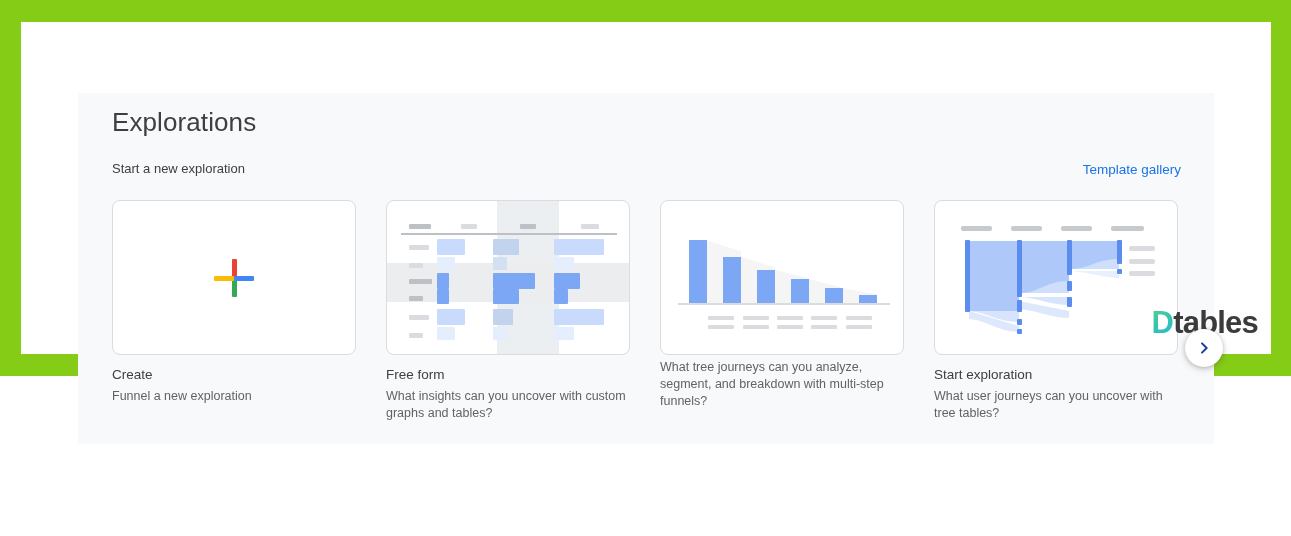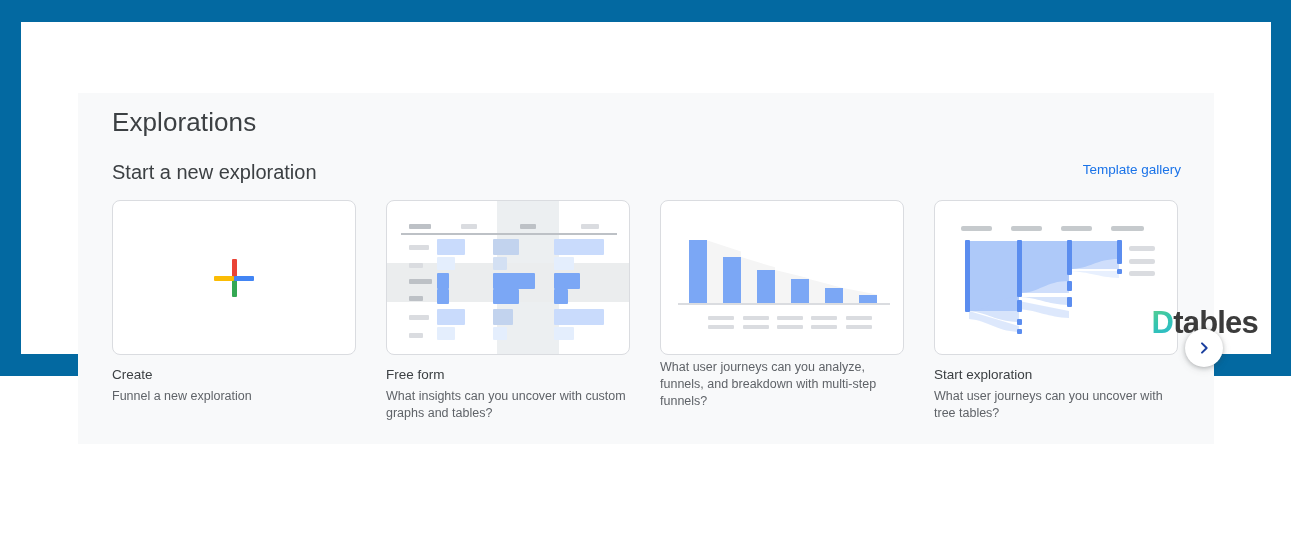--- a/index.html
+++ b/index.html
@@ -9,21 +9,21 @@
     overflow: hidden;
     font-family: "Liberation Sans", sans-serif;
     background: #ffffff;
   }
 
   
   #frame {
     position: absolute;
     left: 0; top: 0;
     width: 1291px; height: 376px;
-    background: #0369a1;
+    background: #84cc16;
     padding: 22px 20px 22px 21px;
   }
   #canvas {
     position: relative;
     width: 100%;
     height: 100%;
     background: #ffffff;
   }
 
   
@@ -39,21 +39,21 @@
     left: 34px; top: 14px;
     font-size: 26px;
     font-weight: 400;
     color: #3c4043;
     letter-spacing: 0.1px;
   }
 
   .subhead {
     position: absolute;
     left: 34px; top: 68px;
-    font-size: 20px;
+    font-size: 13px;
     color: #3c4043;
   }
 
   .gallery-link {
     position: absolute;
     right: 33px; top: 69px;
     font-size: 13.5px;
     color: #1a73e8;
     font-weight: 500;
     cursor: pointer;
@@ -258,21 +258,21 @@
               <div class="flbl" style="left:82px;top:115px;"></div>
               <div class="flbl" style="left:82px;top:124px;"></div>
               <div class="flbl" style="left:116px;top:115px;"></div>
               <div class="flbl" style="left:116px;top:124px;"></div>
               <div class="flbl" style="left:150px;top:115px;"></div>
               <div class="flbl" style="left:150px;top:124px;"></div>
               <div class="flbl" style="left:185px;top:115px;"></div>
               <div class="flbl" style="left:185px;top:124px;"></div>
             </div>
           </div>
-          <div class="card-desc">What user journeys can you analyze, funnels, and breakdown with multi-step funnels?</div>
+          <div class="card-desc">What tree journeys can you analyze, segment, and breakdown with multi-step funnels?</div>
         </div>
 
         <div class="card">
           <div class="thumb">
             <div class="pt">
               <div class="hbar" style="left:26px;top:25px;width:31px;"></div>
               <div class="hbar" style="left:76px;top:25px;width:31px;"></div>
               <div class="hbar" style="left:126px;top:25px;width:31px;"></div>
               <div class="hbar" style="left:176px;top:25px;width:33px;"></div>
 

